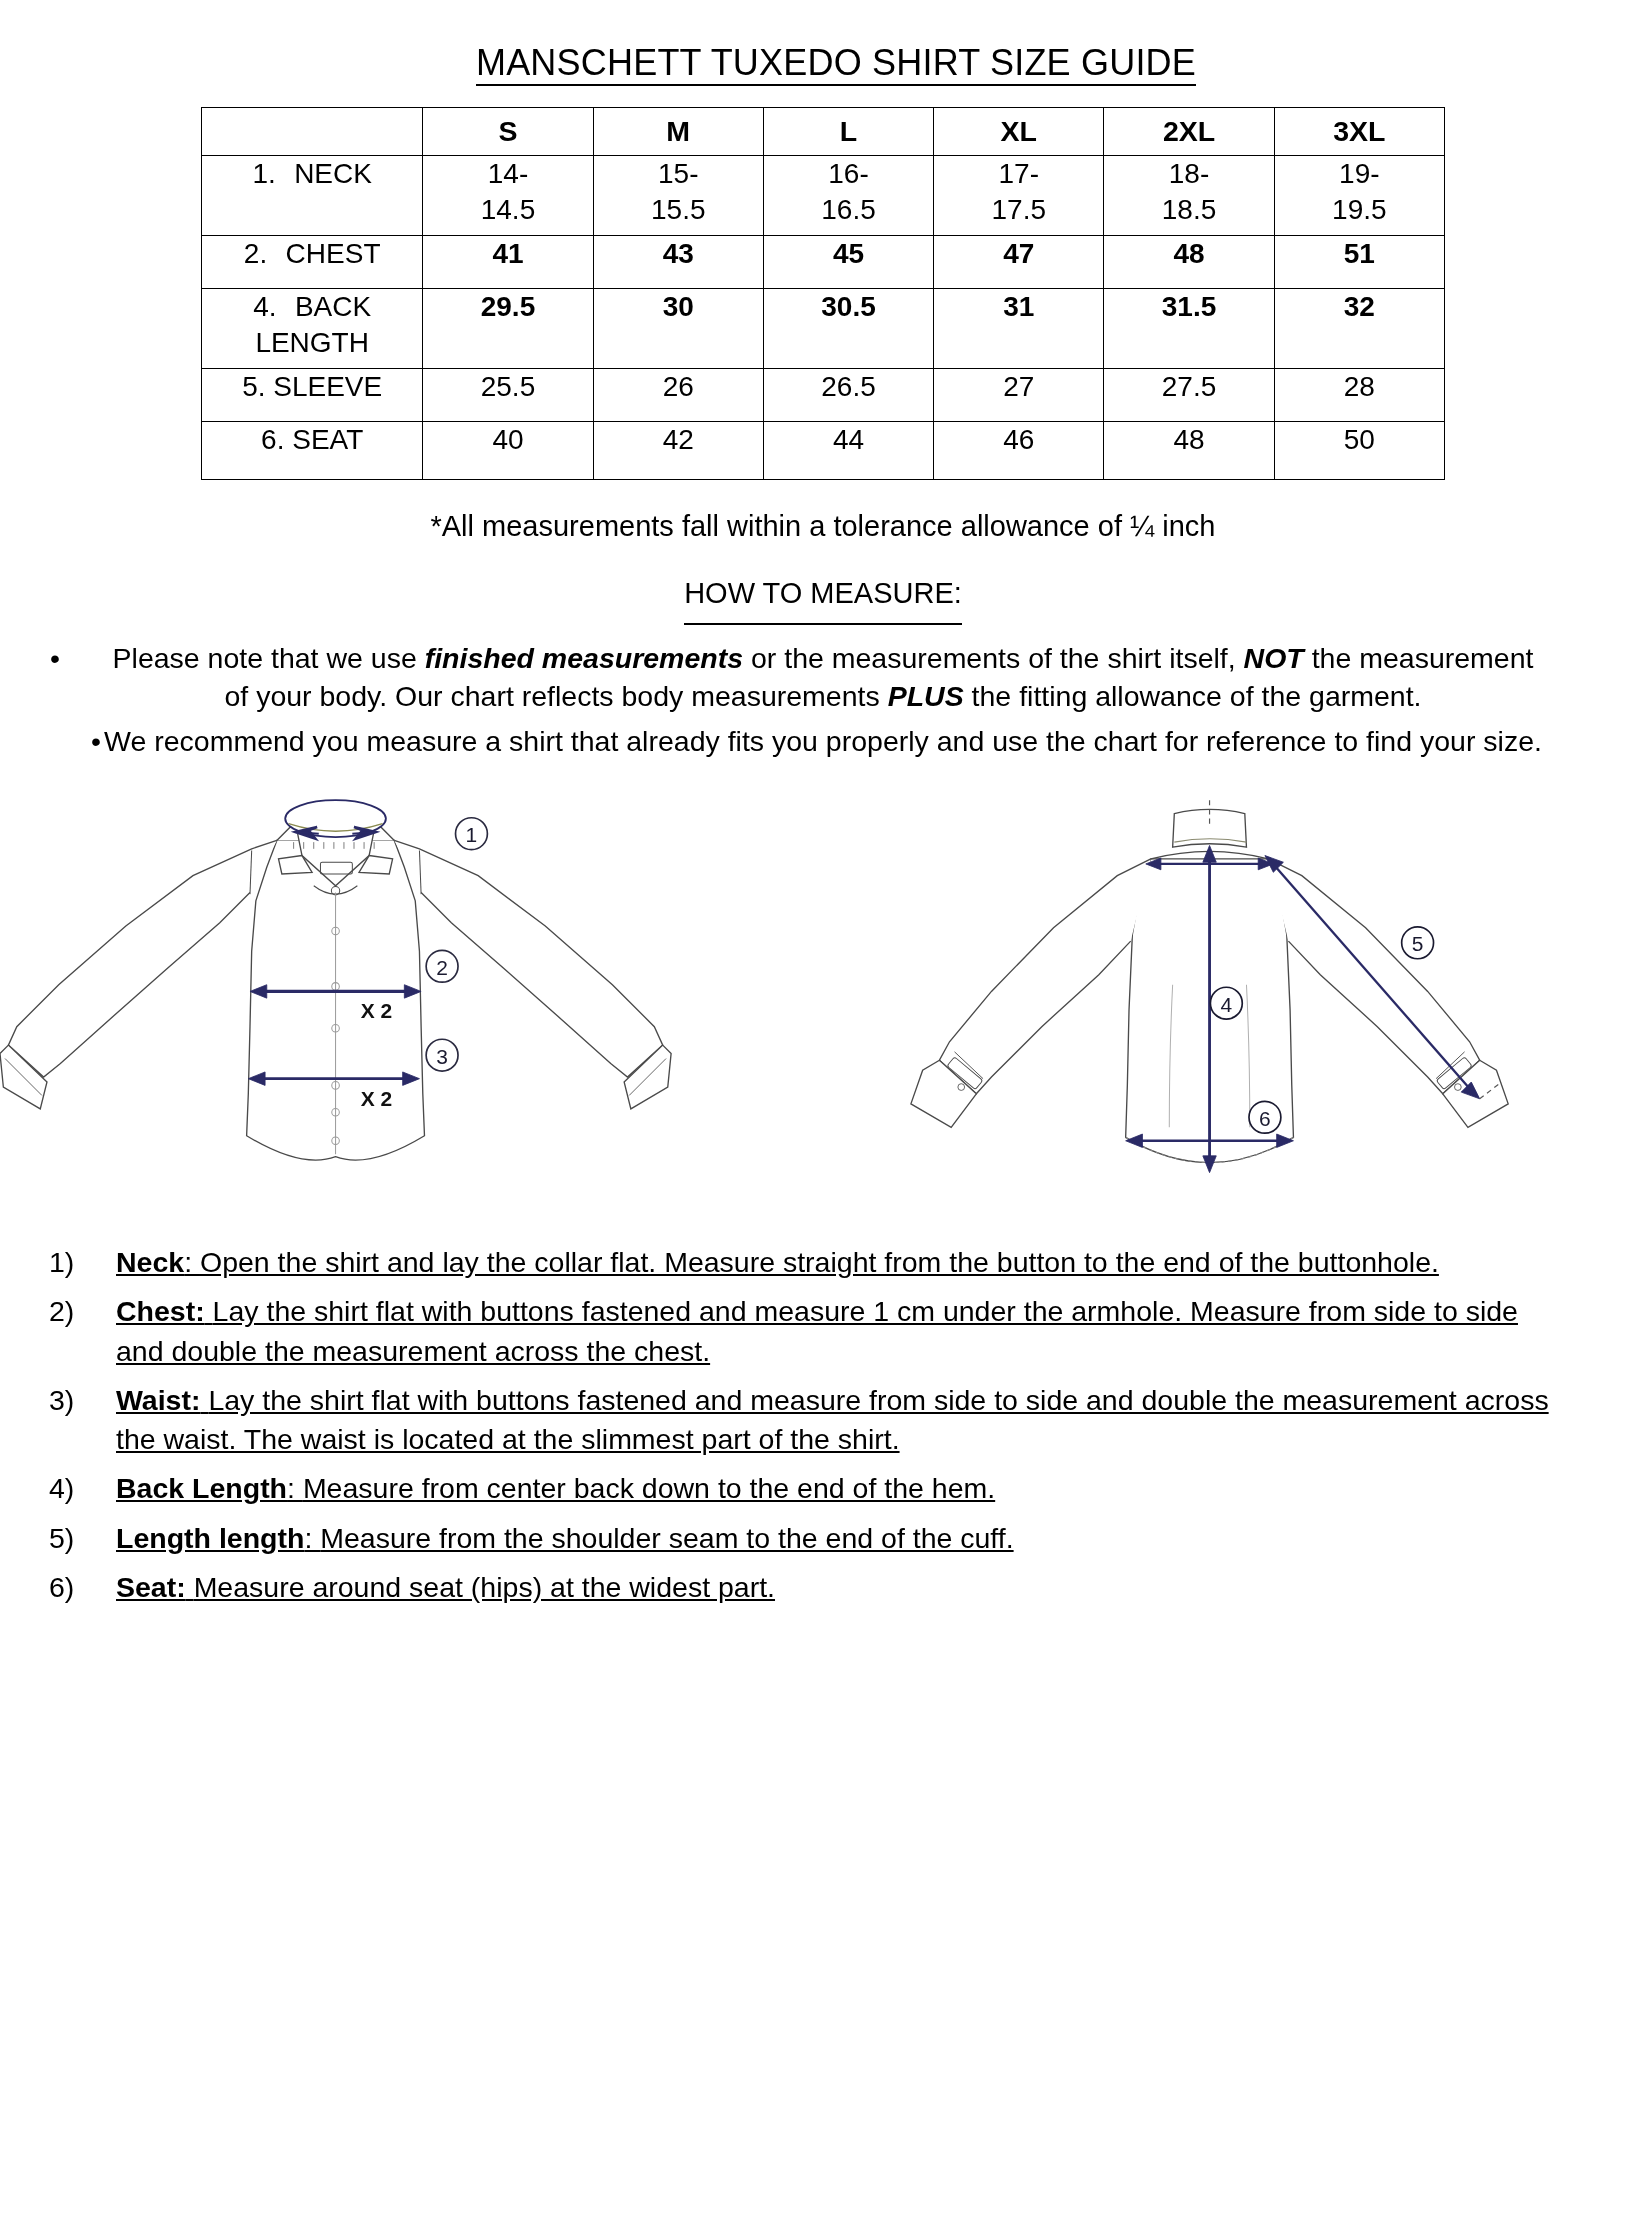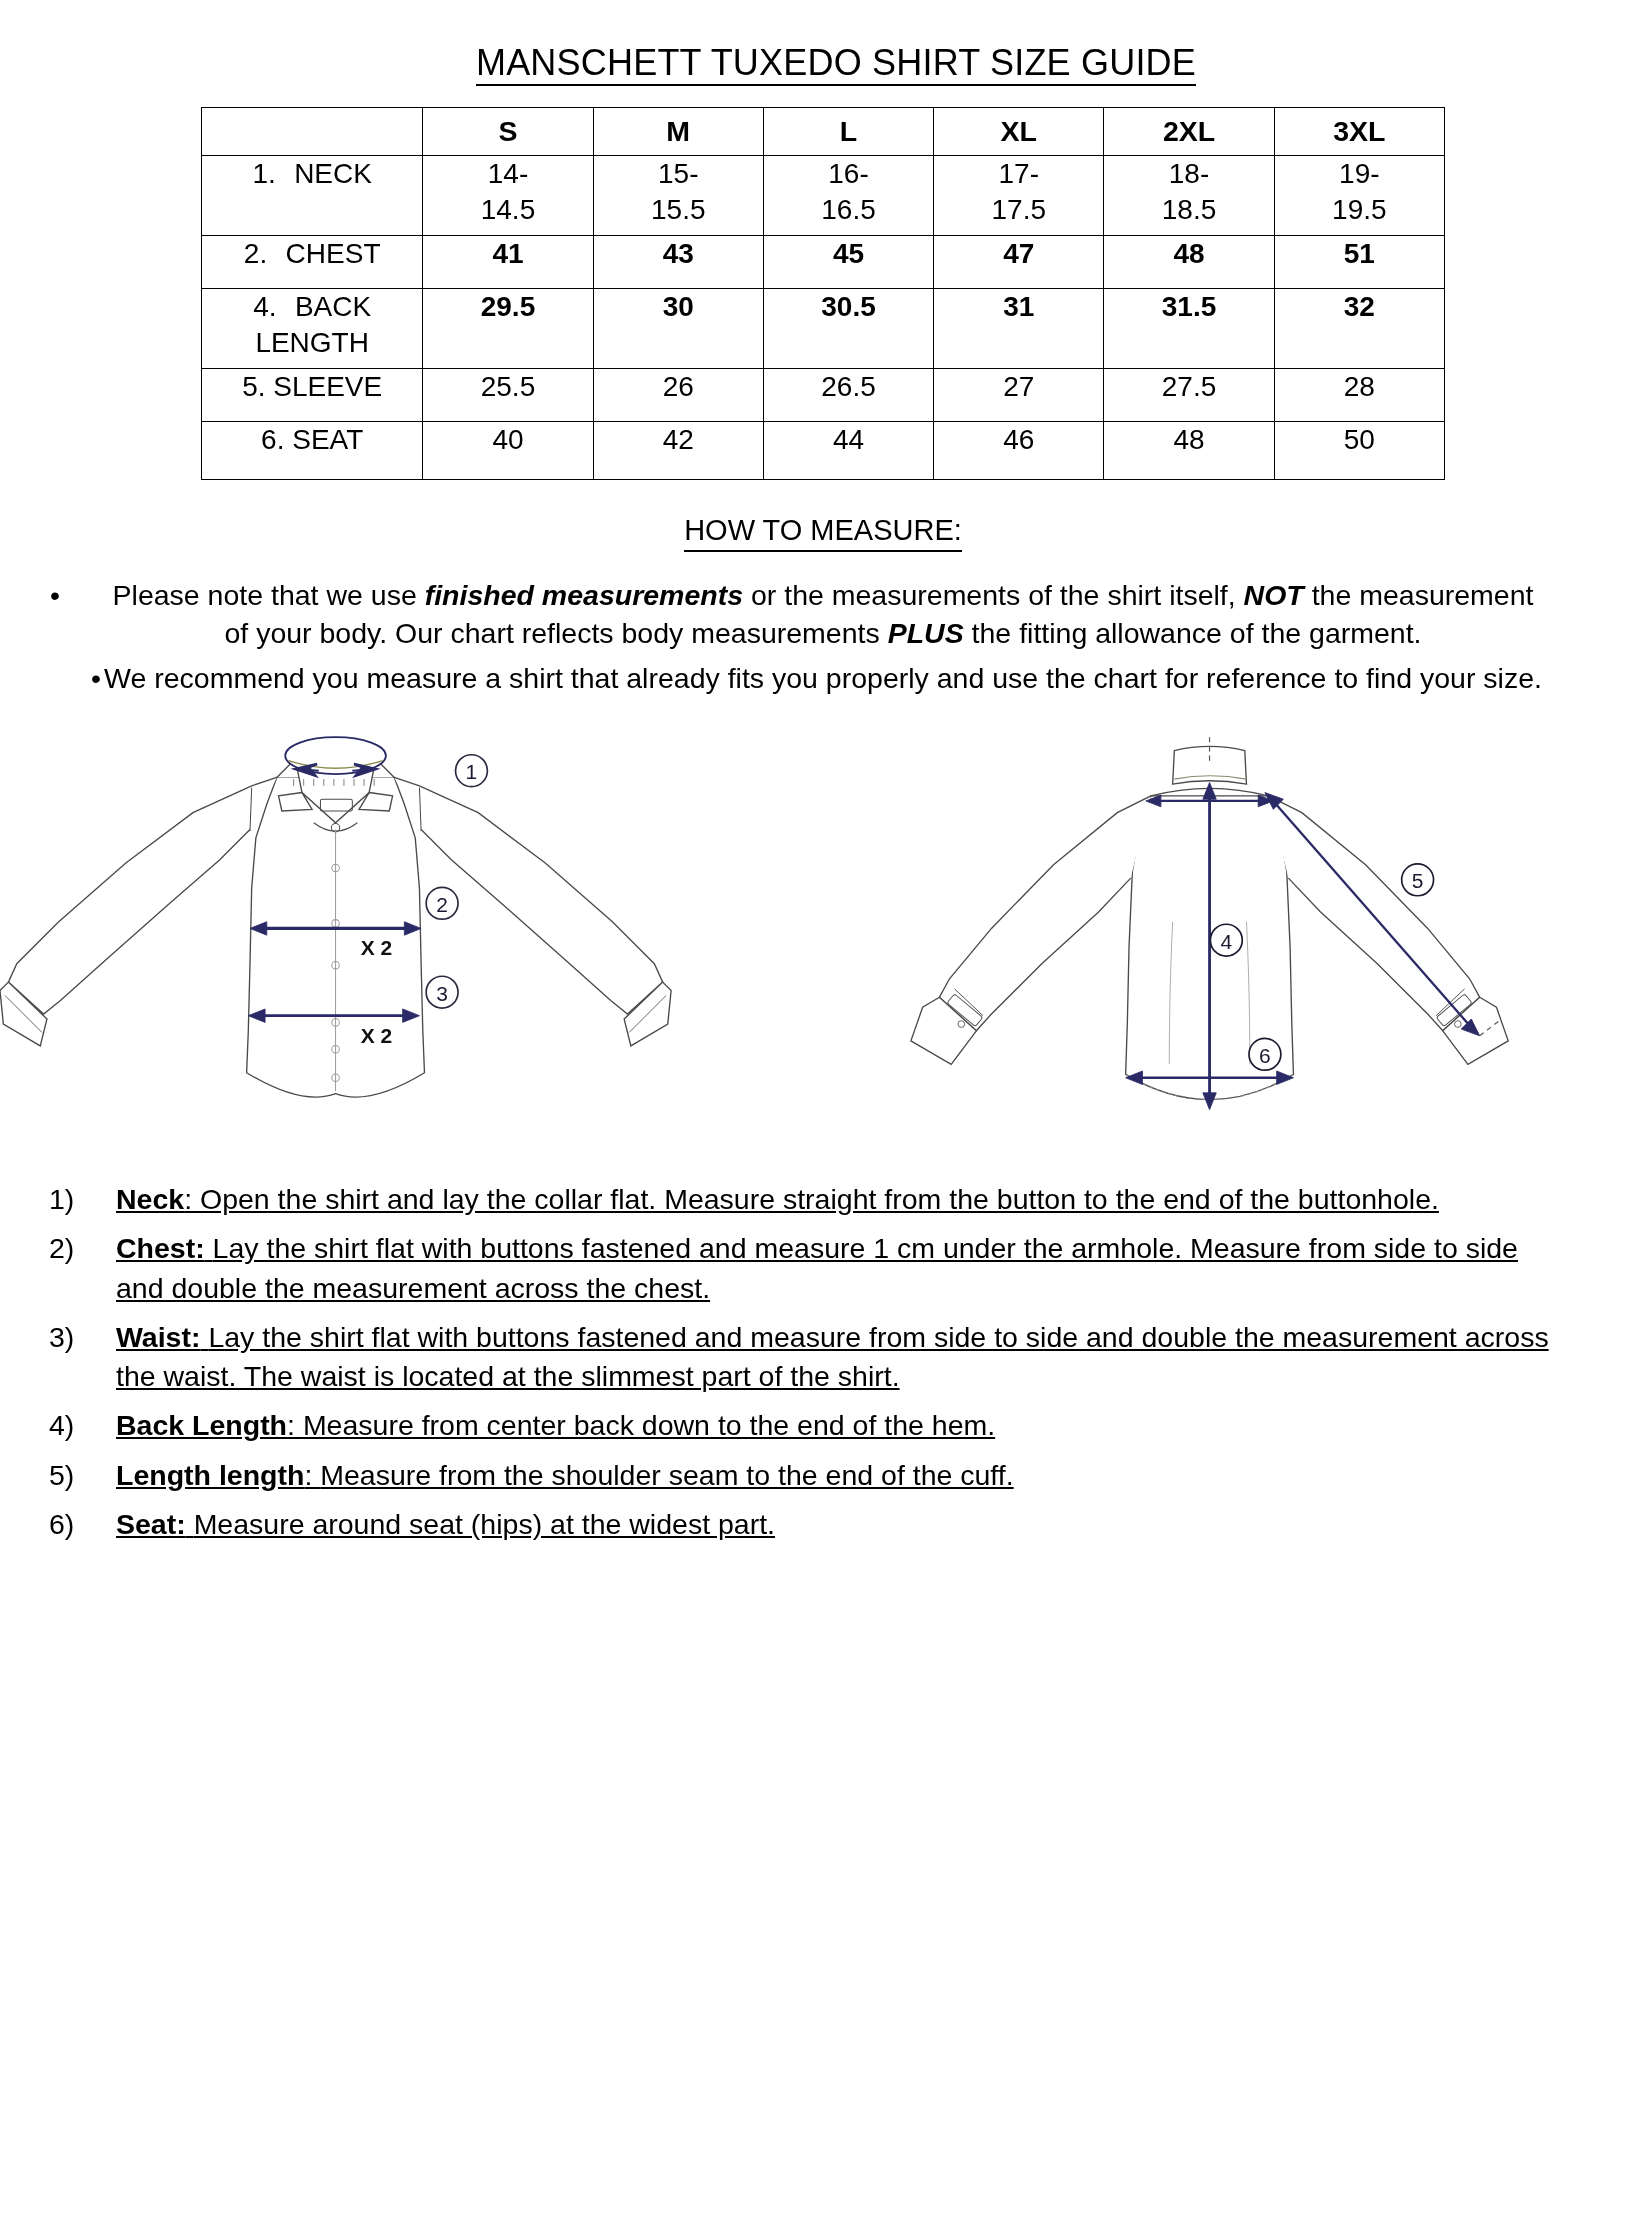--- a/index.html
+++ b/index.html
@@ -121,21 +121,21 @@
     font-size: 29px;
     margin-top: 30px;
   }
   .how-head {
     text-align: center;
     font-size: 29px;
     margin-top: 34px;
   }
   .how-head span {
     border-bottom: 2.5px solid #000;
-    padding-bottom: 4px;
+    padding-bottom: 14px;
   }
 
   .bullets {
     margin: 28.5px 0 0 0;
     padding: 0;
     list-style: none;
   }
   .bullets li {
     position: relative;
     font-size: 28.5px;
@@ -273,20 +273,21 @@
           <td class="val">42</td>
           <td class="val">44</td>
           <td class="val">46</td>
           <td class="val">48</td>
           <td class="val">50</td>
         </tr>
       </tbody>
     </table>
   </div>
 
+  <div class="tolerance">*All measurements fall within a tolerance allowance of ¼ inch</div>
 
   <div class="how-head">
     <span>HOW TO MEASURE:</span>
   </div>
 
   <ul class="bullets">
     <li class="b1">
       <span class="dot">•</span><span><span>Please note that we use </span><span class="bi">finished measurements</span><span> or the measurements of the shirt itself, </span><span class="bi">NOT</span><span> the measurement of your body. Our chart reflects body measurements </span><span class="bi">PLUS</span><span> the fitting allowance of the garment.</span></span>
     </li>
     <li class="b2">

